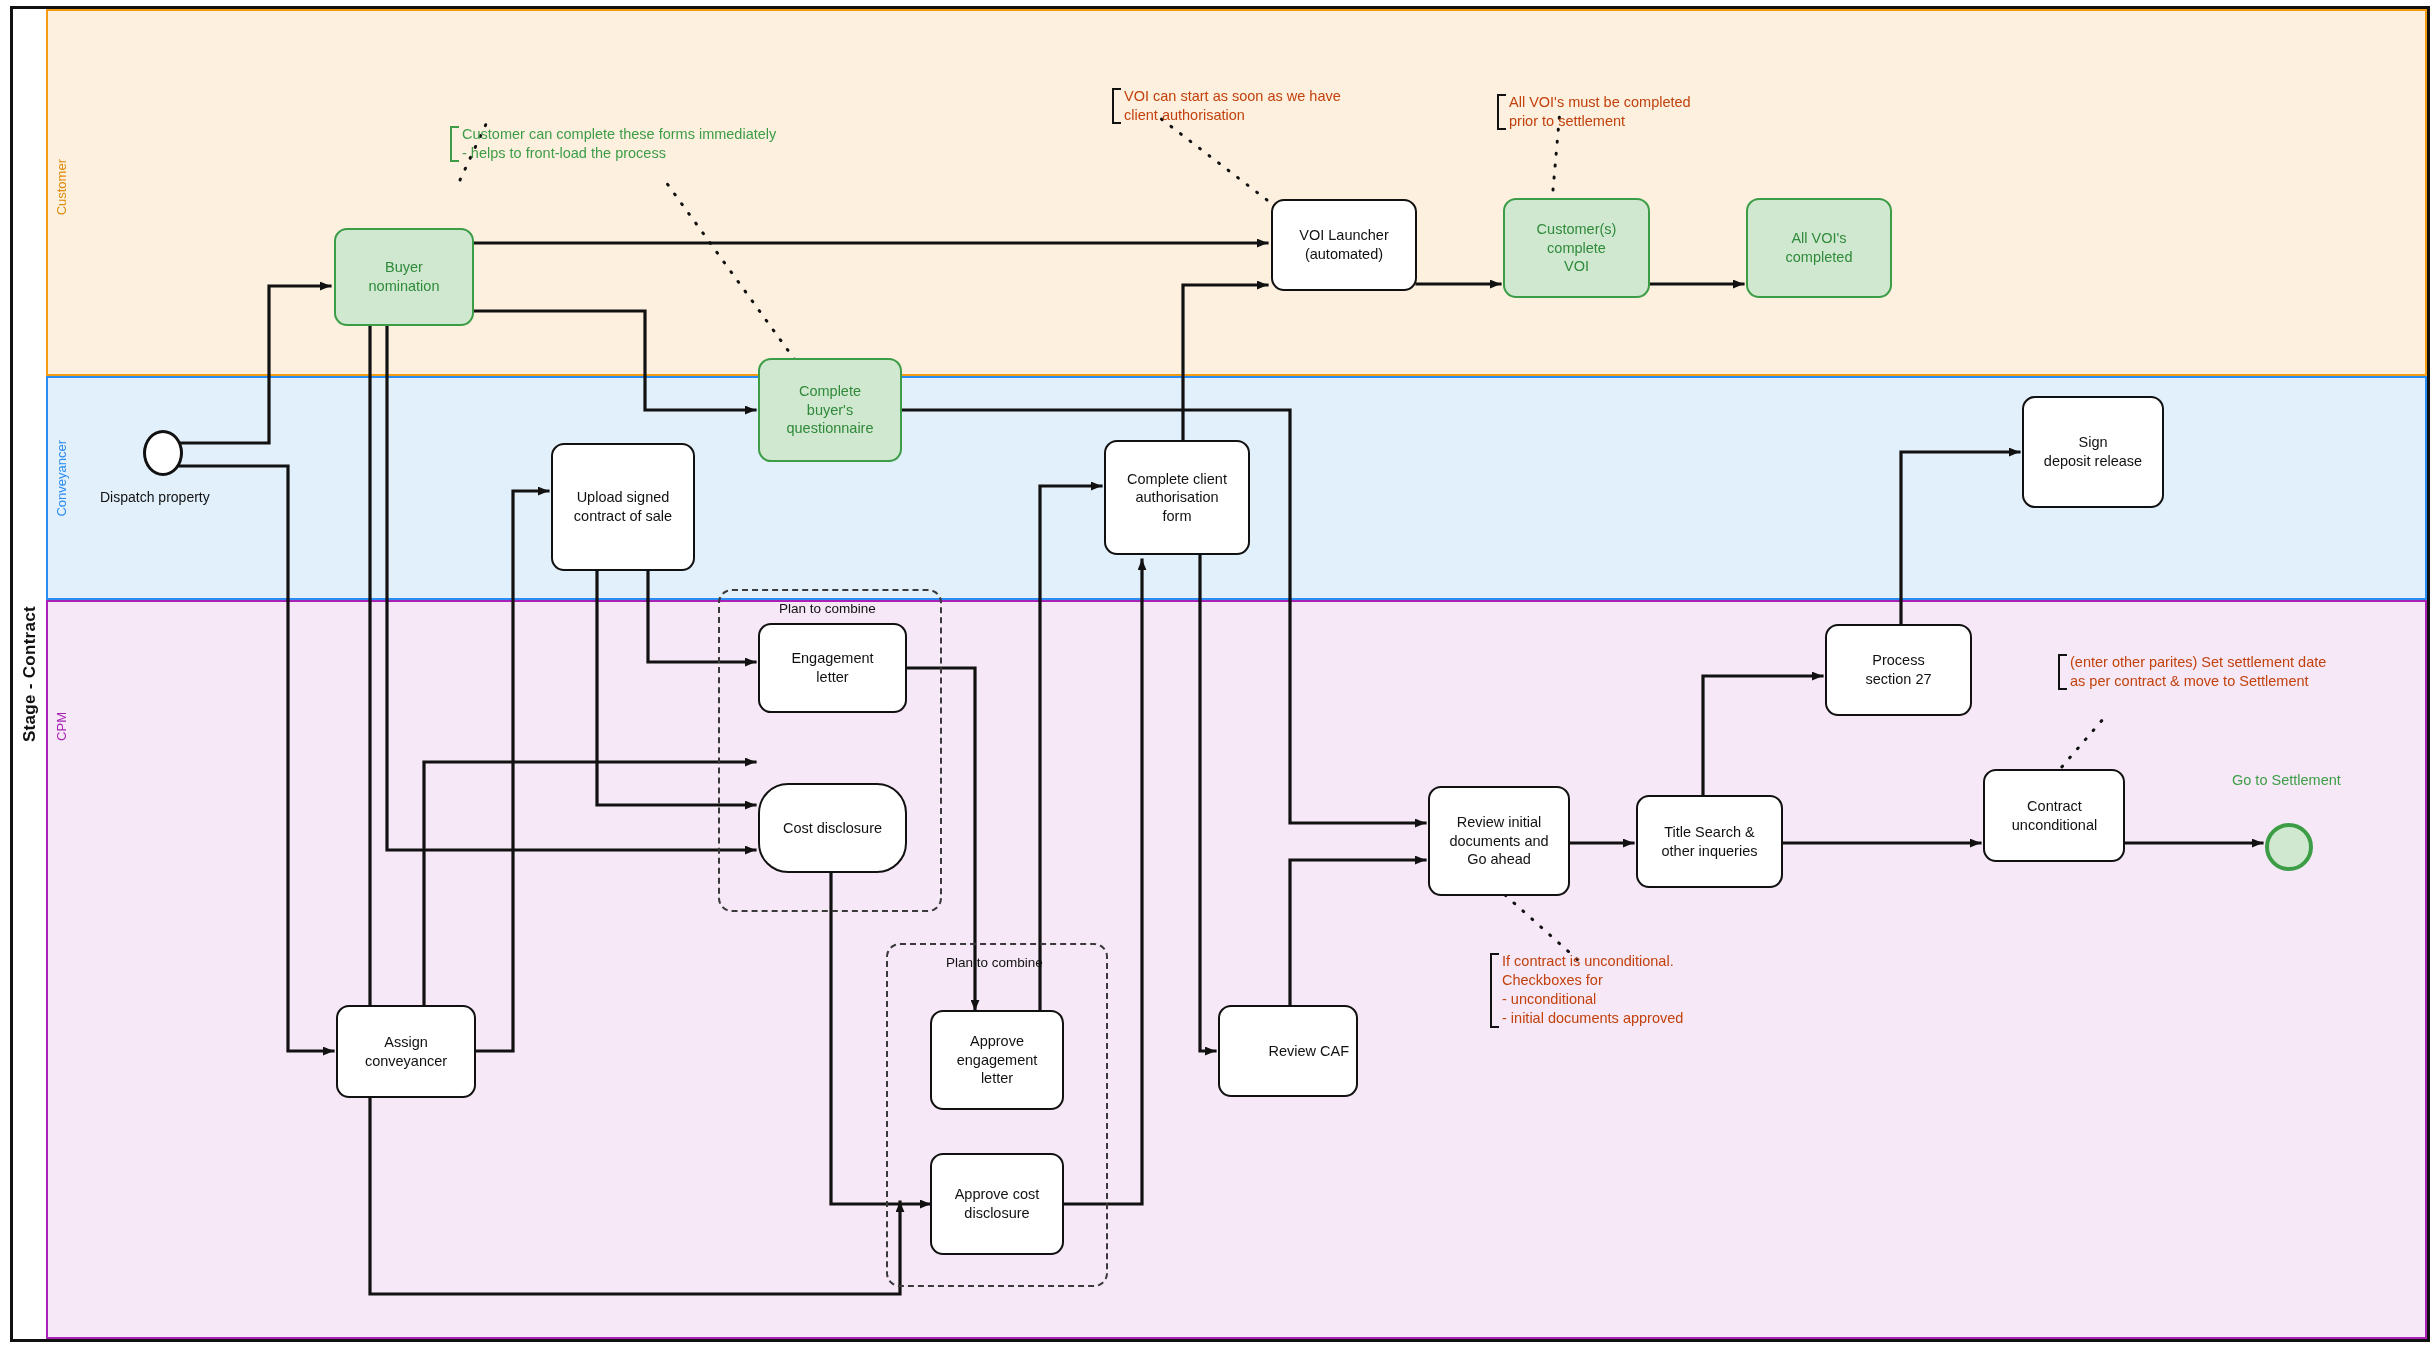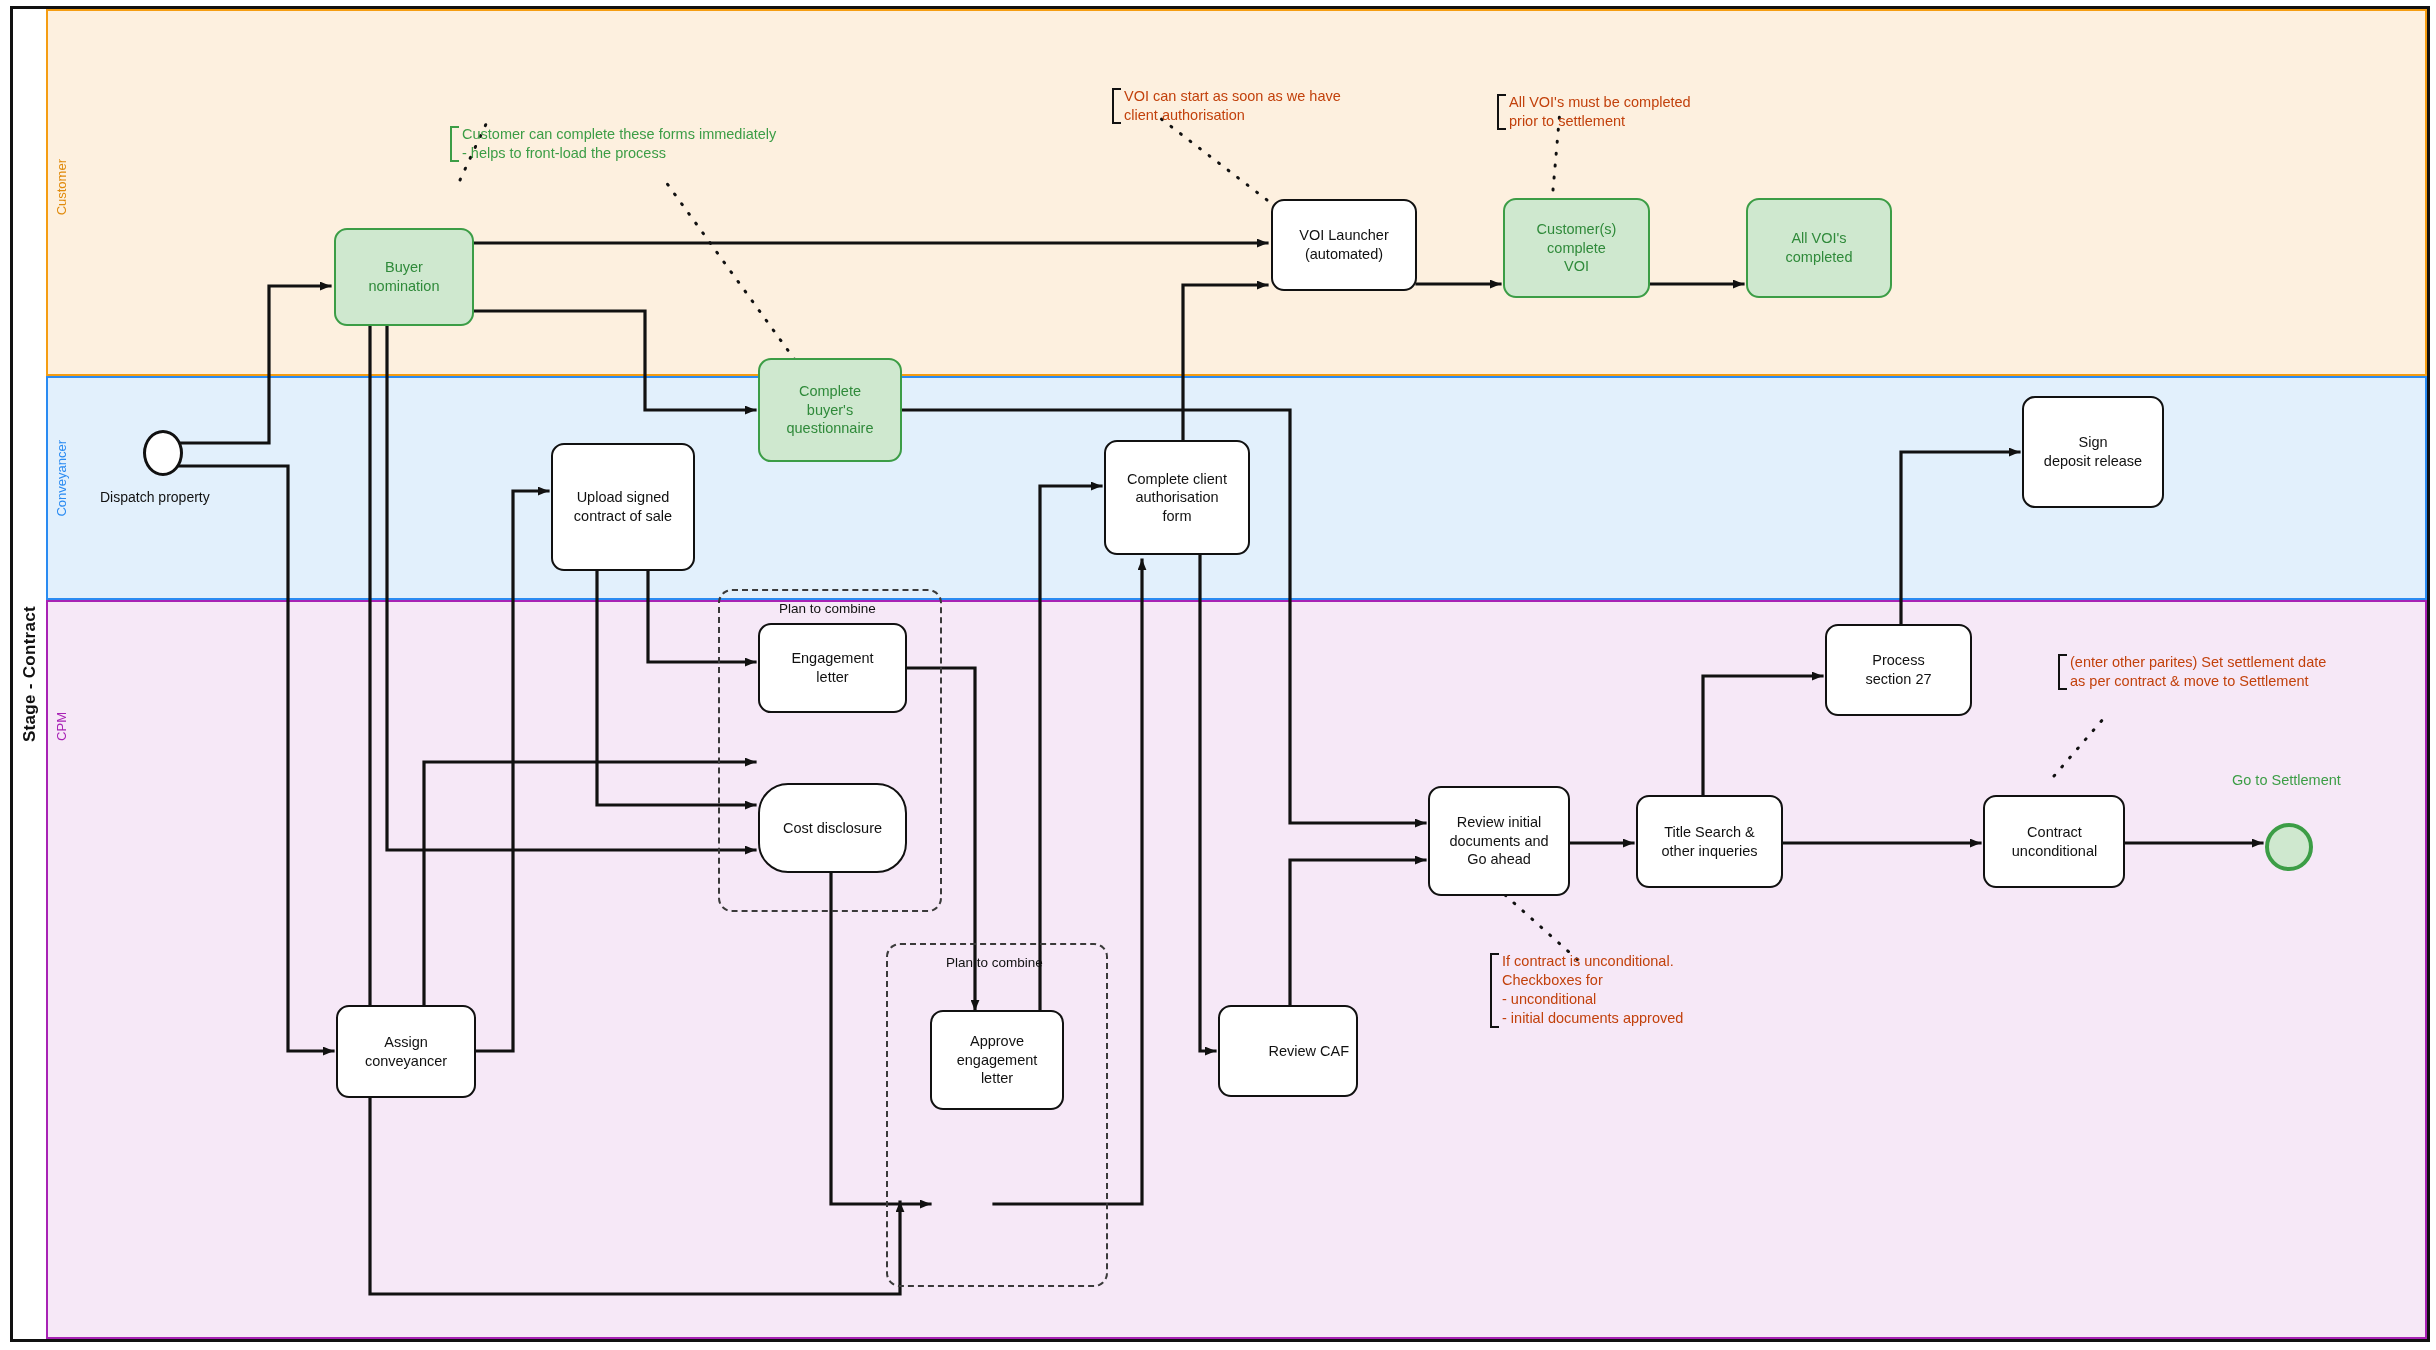--- a/index.html
+++ b/index.html
@@ -211,32 +211,35 @@
   </div>
 
   <div class="node" style="left:1428px;top:786px;width:142px;height:110px;">
     <span>Review initial<br>documents and<br>Go ahead</span>
   </div>
 
   <div class="node" style="left:1636px;top:795px;width:147px;height:93px;">
     <span>Title Search &amp;<br>other inqueries</span>
   </div>
 
-  <div class="node" style="left:1983px;top:795px;width:142px;height:93px;padding-left:8px;">
+  <div class="node" style="left:1983px;top:769px;width:142px;height:93px;padding-left:8px;">
     <span>Contract<br>unconditional</span>
   </div>
 
   <div class="node" style="left:336px;top:1005px;width:140px;height:93px;">
     <span>Assign<br>conveyancer</span>
   </div>
 
   <div class="node" style="left:930px;top:1010px;width:134px;height:100px;">
     <span>Approve<br>engagement<br>letter</span>
   </div>
 
+  <div class="node" style="left:930px;top:1153px;width:134px;height:102px;">
+    <span>Approve cost<br>disclosure</span>
+  </div>
 
   <div class="node" style="left:1218px;top:1005px;width:140px;height:92px;justify-content:flex-end;">
     <span>Review CAF</span>
   </div>
 
   <div class="anno green" style="left:450px;top:125px;">Customer can complete these forms immediately<br>- helps to front-load the process</div>
 
   <div class="anno" style="left:1112px;top:87px;">VOI can start as soon as we have<br>client authorisation</div>
 
   <div class="anno" style="left:1497px;top:93px;">All VOI's must be completed<br>prior to settlement</div>

